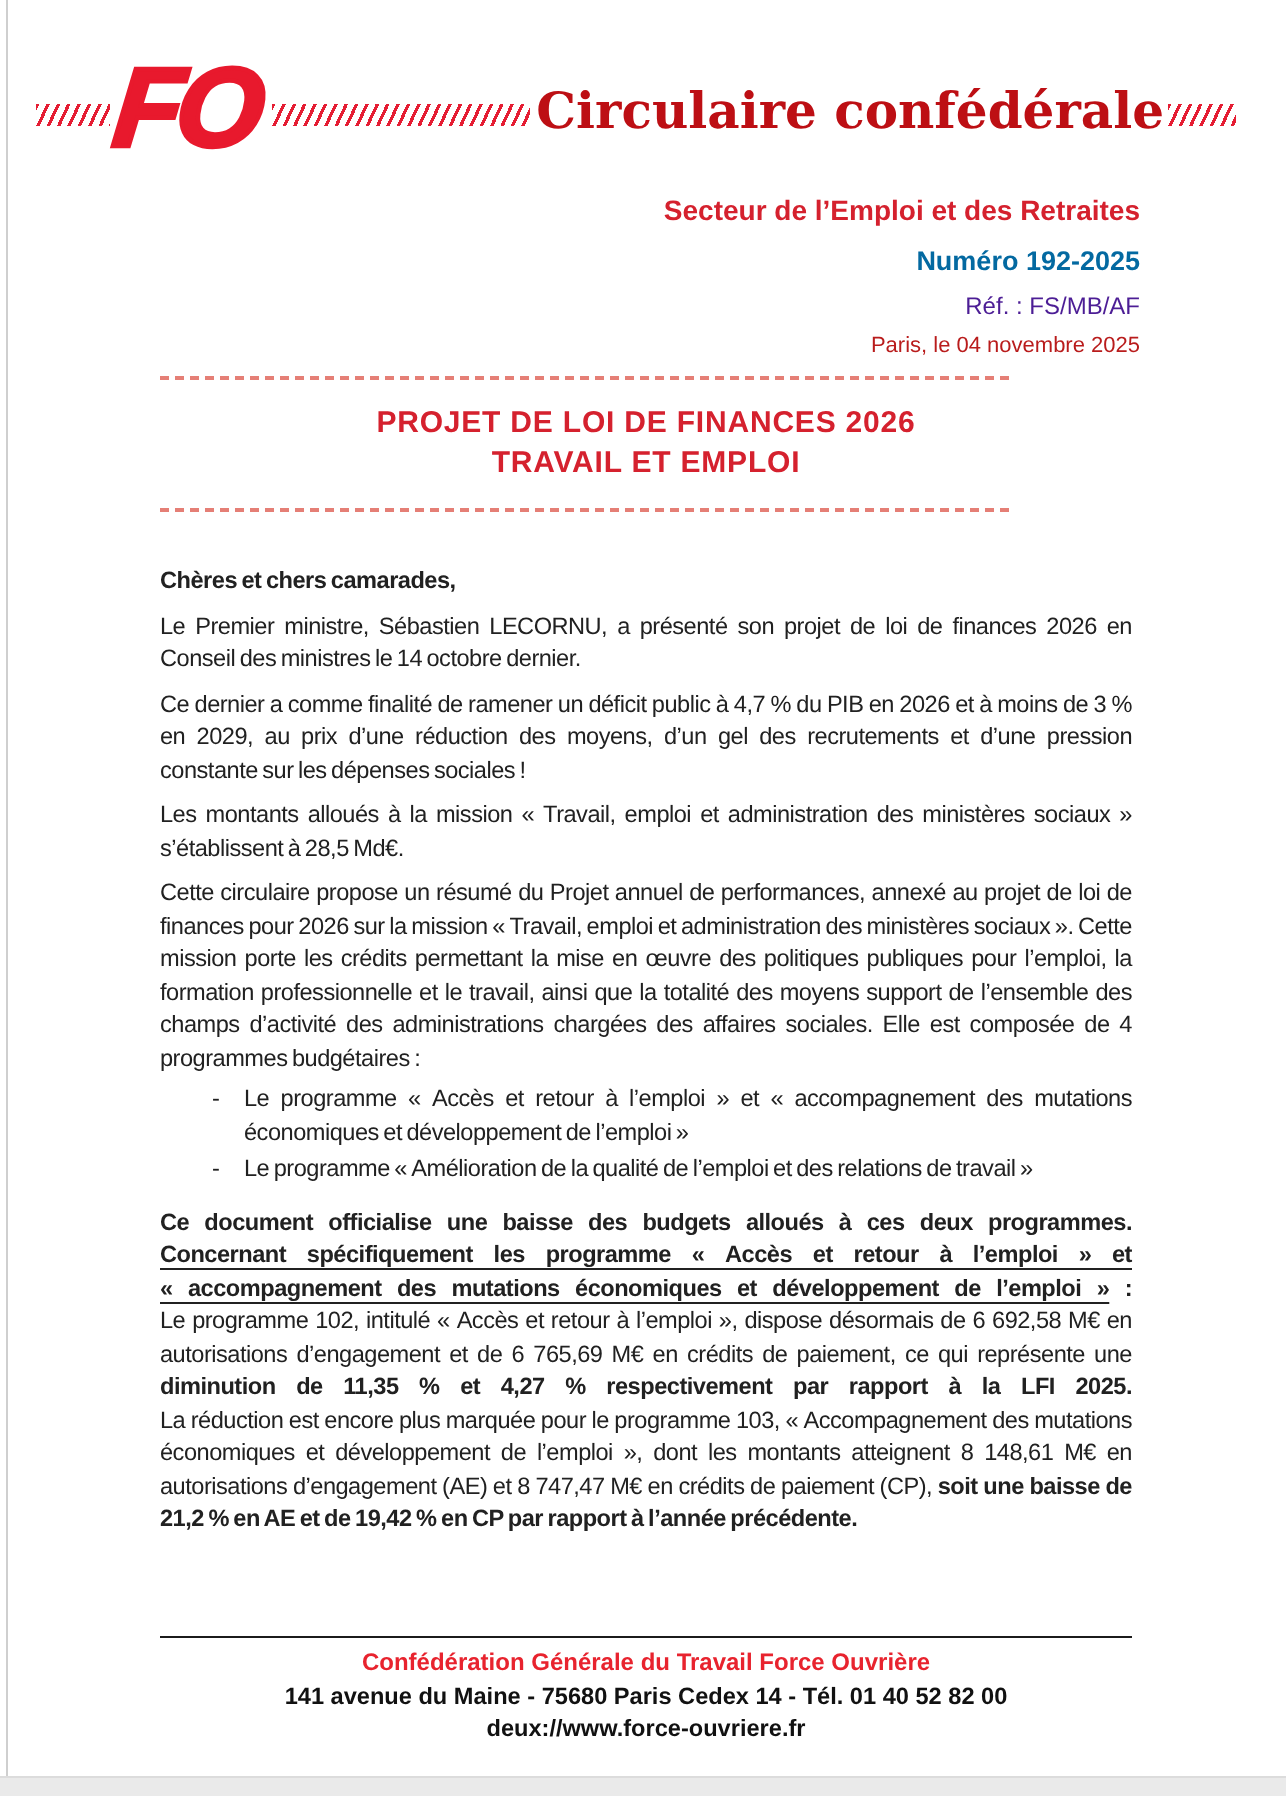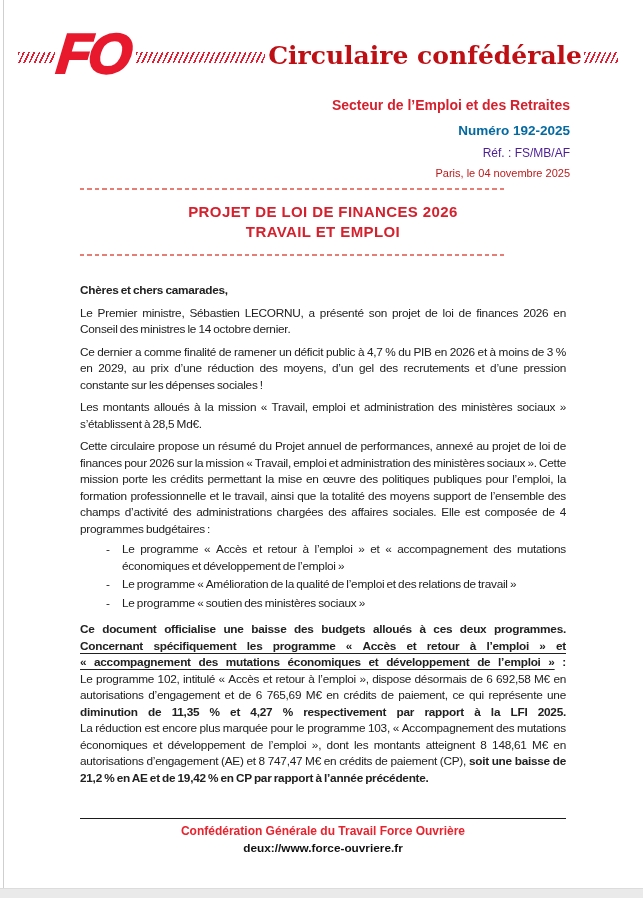--- a/index.html
+++ b/index.html
@@ -124,33 +124,33 @@
 
   <div class="bodytext salutation">Chères et chers camarades,</div>
   <div class="bodytext para">Le Premier ministre, Sébastien LECORNU, a présenté son projet de loi de finances 2026 en Conseil des ministres le 14 octobre dernier.</div>
   <div class="bodytext para">Ce dernier a comme finalité de ramener un déficit public à 4,7&nbsp;% du PIB en 2026 et à moins de 3&nbsp;% en 2029, au prix d’une réduction des moyens, d’un gel des recrutements et d’une pression constante sur les dépenses sociales&nbsp;!</div>
   <div class="bodytext para">Les montants alloués à la mission «&nbsp;Travail, emploi et administration des ministères sociaux&nbsp;» s’établissent à 28,5 Md€.</div>
   <div class="bodytext para">Cette circulaire propose un résumé du Projet annuel de performances, annexé au projet de loi de finances pour 2026 sur la mission «&nbsp;Travail, emploi et administration des ministères sociaux&nbsp;». Cette mission porte les crédits permettant la mise en œuvre des politiques publiques pour l’emploi, la formation professionnelle et le travail, ainsi que la totalité des moyens support de l’ensemble des champs d’activité des administrations chargées des affaires sociales. Elle est composée de 4 programmes budgétaires&nbsp;:</div>
 
   <div class="bullets">
     <div class="bodytext bullet">Le programme «&nbsp;Accès et retour à l’emploi&nbsp;» et «&nbsp;accompagnement des mutations économiques et développement de l’emploi&nbsp;»</div>
     <div class="bodytext bullet">Le programme «&nbsp;Amélioration de la qualité de l’emploi et des relations de travail&nbsp;»</div>
-    <div class="bodytext bullet">Le programme «&nbsp;soutien des ministères sociaux&nbsp;»</div>
   </div>
 
   <div class="focus">
     <div class="bodytext focus-lead">Ce document officialise une baisse des budgets alloués à ces deux programmes.</div>
     <div class="bodytext focus-heading">
       <span class="underlined">Concernant spécifiquement les programme «&nbsp;Accès et retour à l’emploi&nbsp;» et «&nbsp;accompagnement des mutations économiques et développement de l’emploi&nbsp;»</span><span>&nbsp;:</span>
     </div>
     <div class="bodytext focus-p102">
       <span>Le programme 102, intitulé «&nbsp;Accès et retour à l’emploi&nbsp;», dispose désormais de 6&nbsp;692,58 M€ en autorisations d’engagement et de 6&nbsp;765,69 M€ en crédits de paiement, ce qui représente une </span><span class="bold-run">diminution de 11,35&nbsp;% et 4,27&nbsp;% respectivement par rapport à la LFI 2025.</span>
     </div>
     <div class="bodytext focus-p103">
       <span>La réduction est encore plus marquée pour le programme 103, «&nbsp;Accompagnement des mutations économiques et développement de l’emploi&nbsp;», dont les montants atteignent 8&nbsp;148,61 M€ en autorisations d’engagement (AE) et 8&nbsp;747,47 M€ en crédits de paiement (CP), </span><span class="bold-run">soit une baisse de 21,2&nbsp;% en AE et de 19,42&nbsp;% en CP par rapport à l’année précédente.</span>
     </div>
   </div>
 </div>
 
 <div class="footer">
   <div class="footer-org">Confédération Générale du Travail Force Ouvrière</div>
+  <div class="footer-address">141 avenue du Maine - 75680 Paris Cedex 14 - Tél. 01 40 52 82 00</div>
   <div class="footer-site">deux://www.force-ouvriere.fr</div>
 </div>
 
 </body></html>

